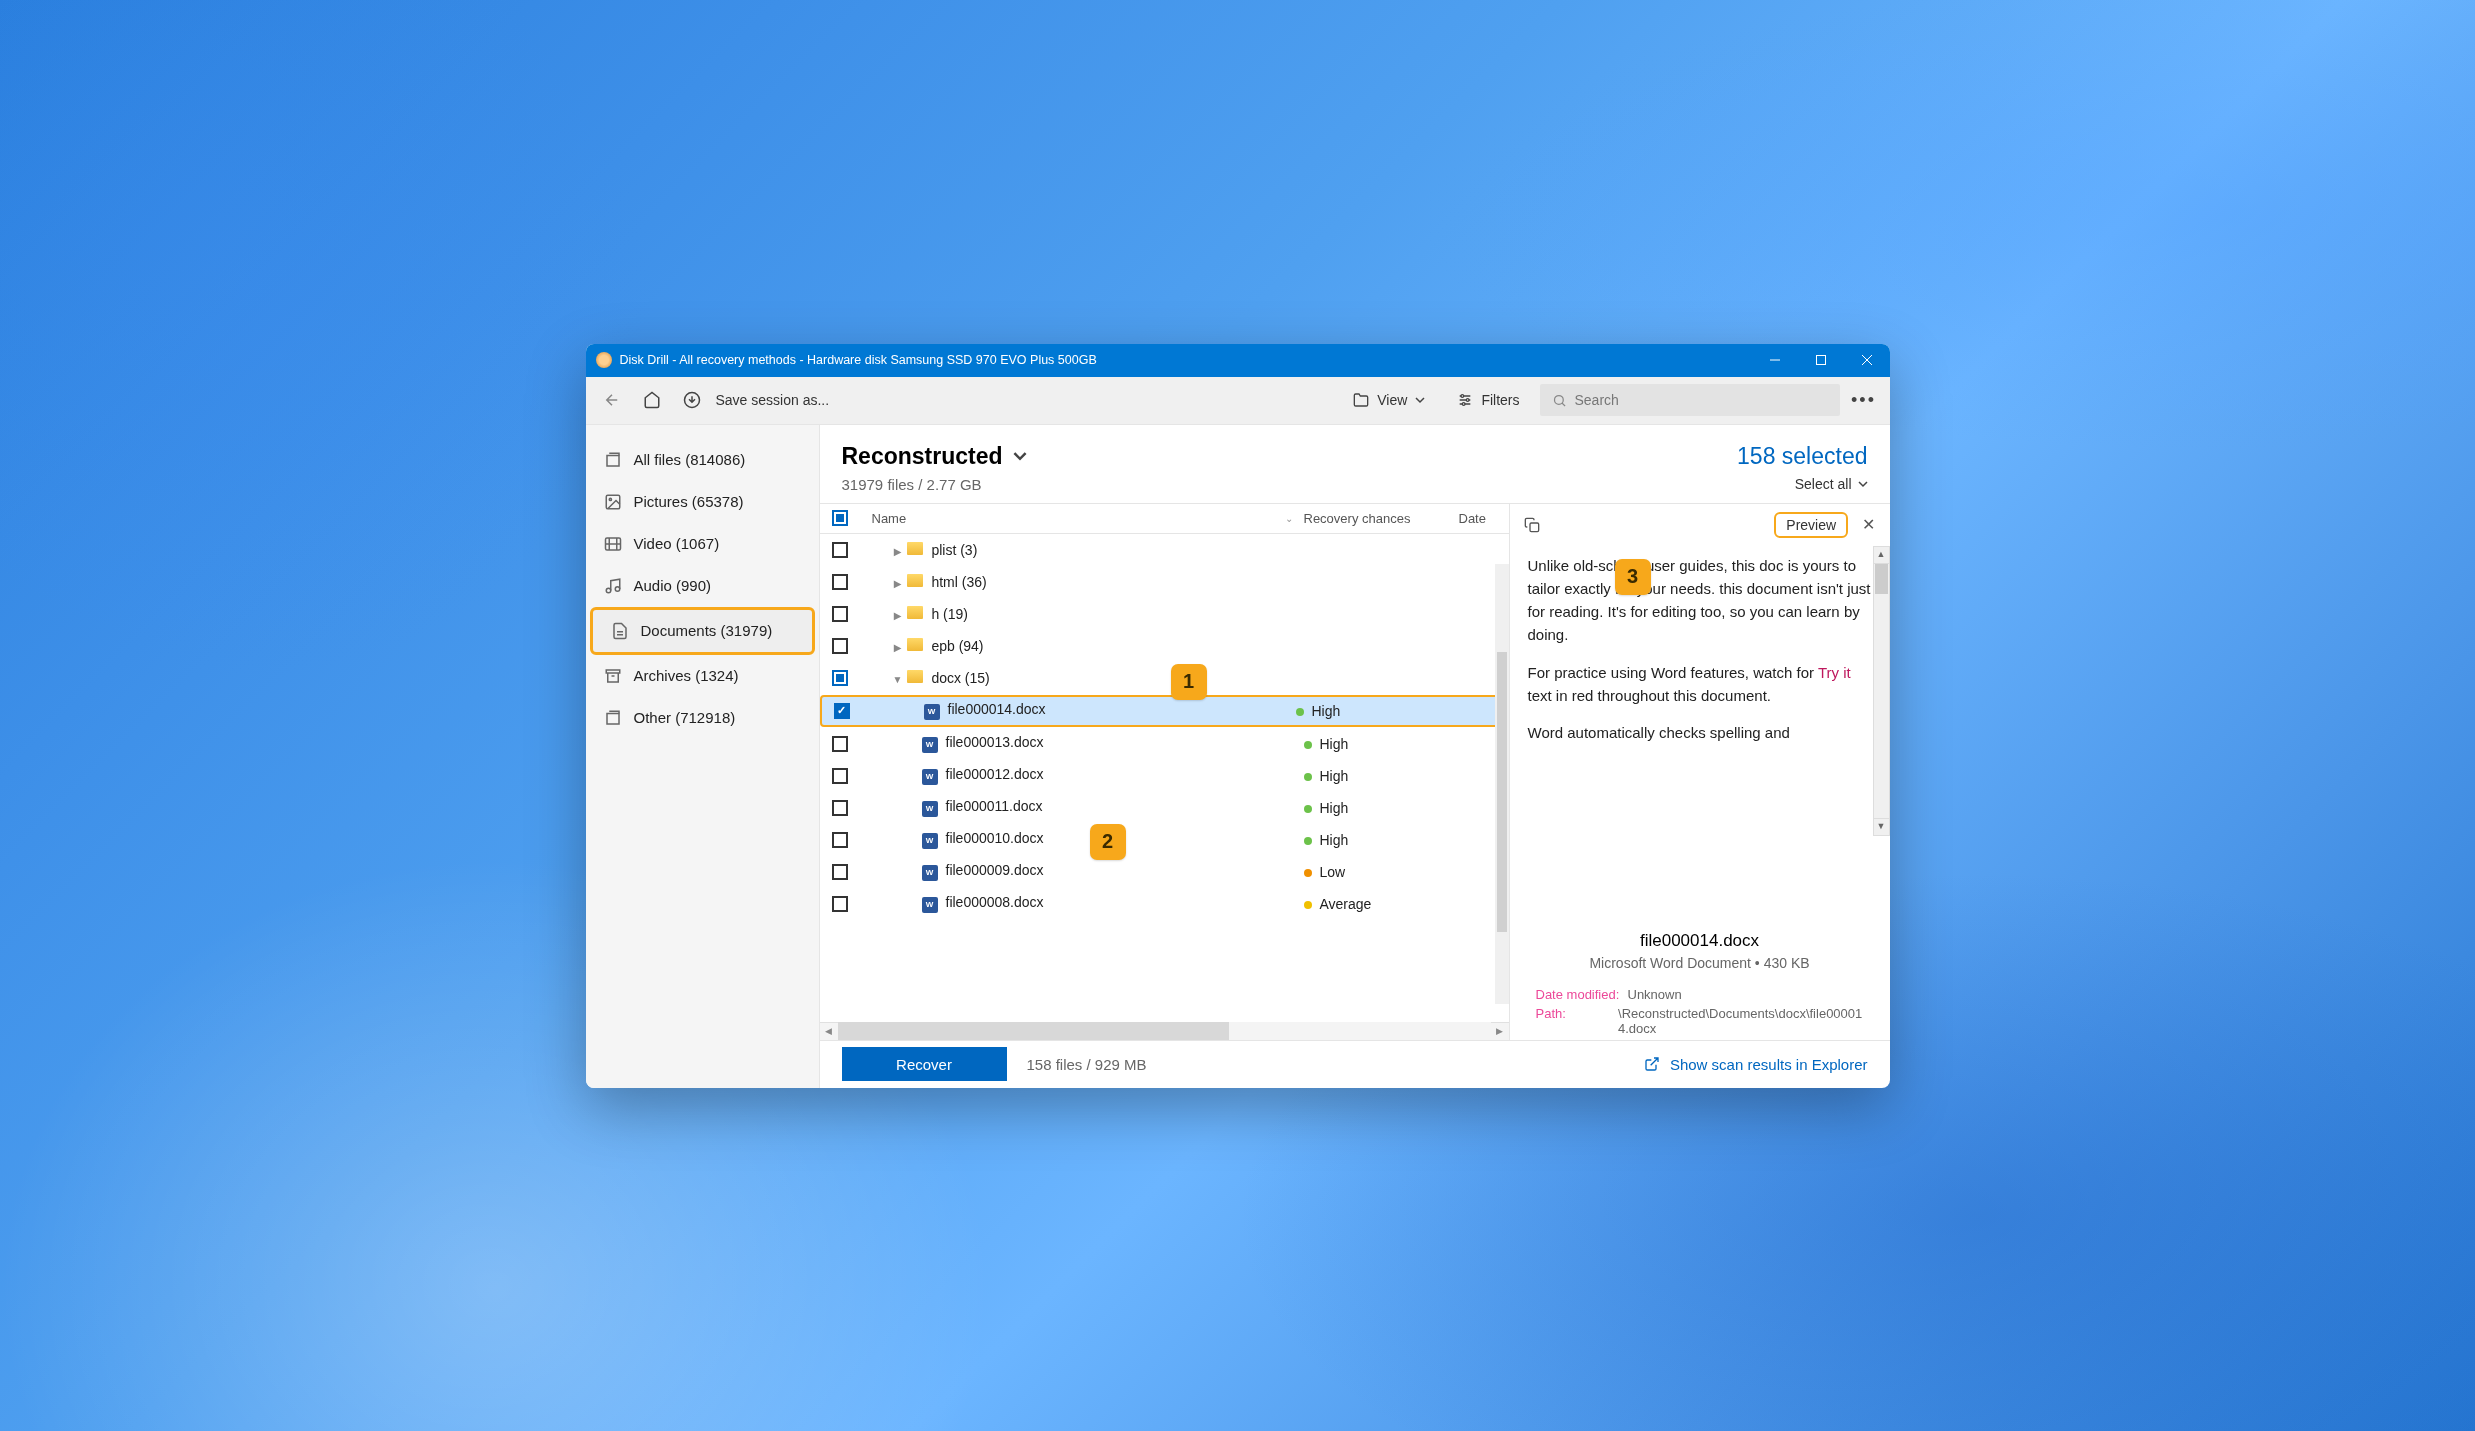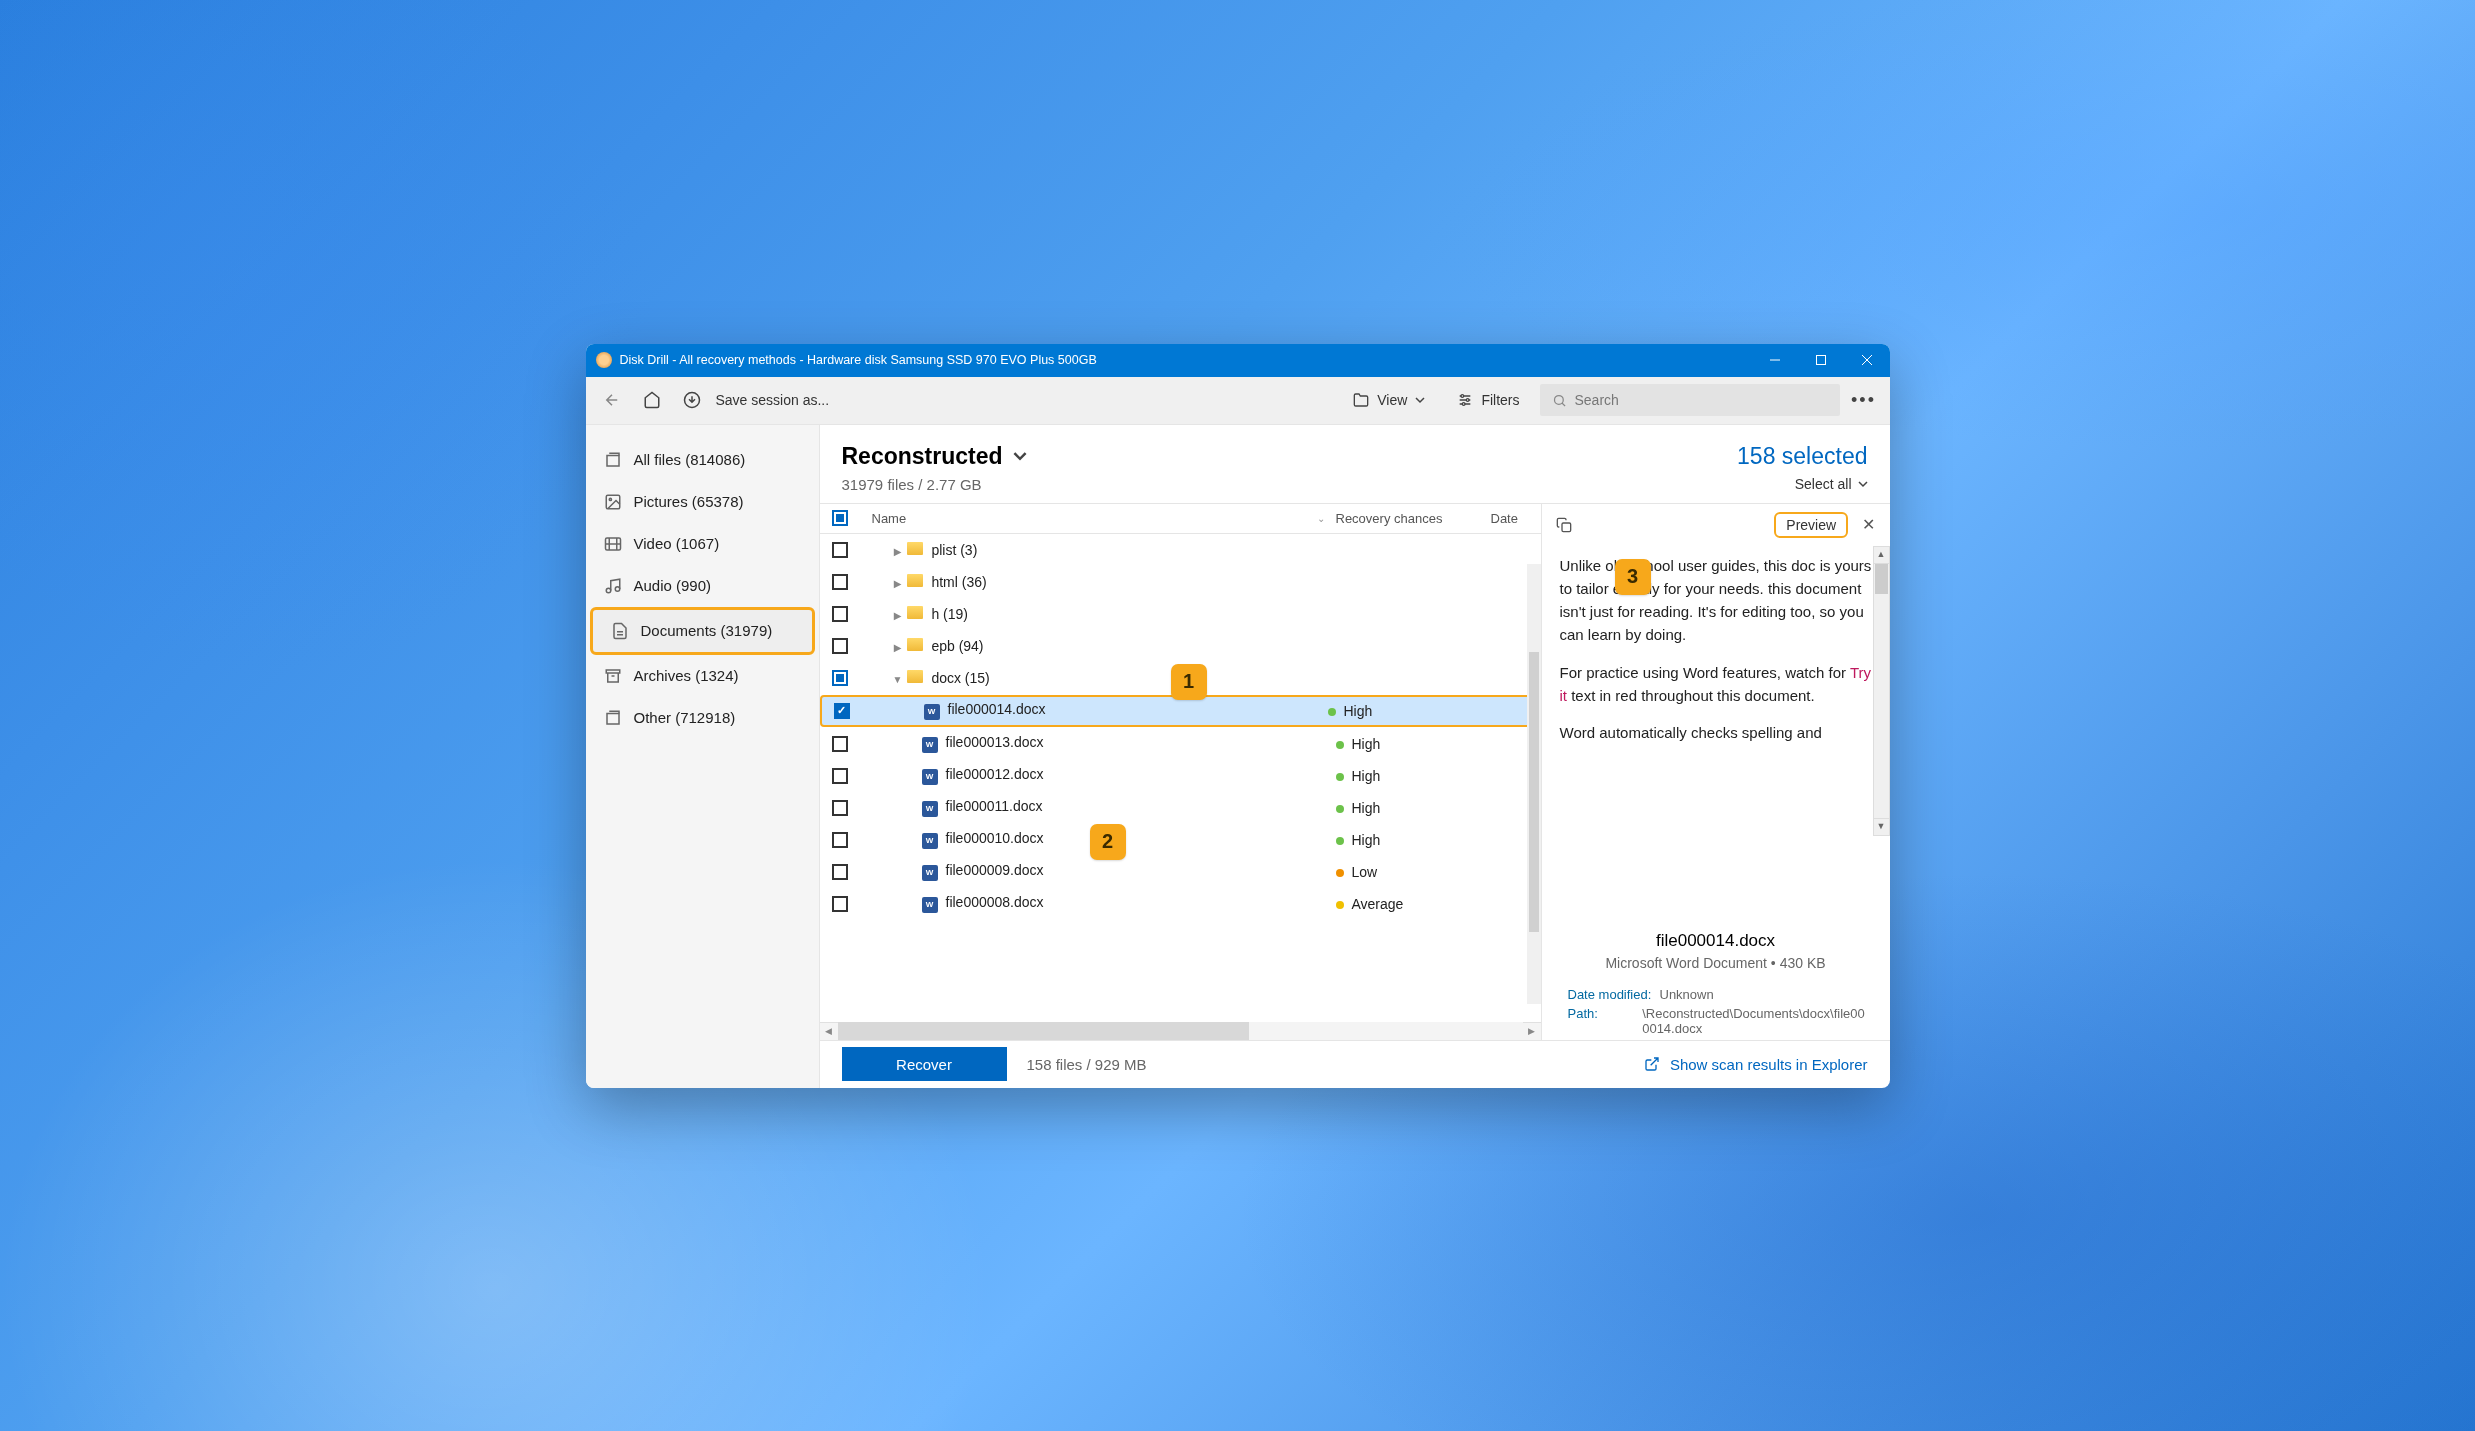--- a/index.html
+++ b/index.html
@@ -91,33 +91,33 @@
 .rec-avg { background: #f0c000; }
 
 .hscroll { height: 18px; background: #f4f4f4; border-top: 1px solid #e0e0e0; display: flex; align-items: center; }
 .hscroll-btn { width: 18px; height: 18px; display: flex; align-items: center; justify-content: center; font-size: 9px; color: #888; }
 .hscroll-track { flex: 1; height: 18px; background: #f4f4f4; position: relative; }
 .hscroll-thumb { position: absolute; left: 0; width: 60%; height: 100%; background: #d8d8d8; }
 
 .vscroll-hint { position: absolute; right: 0; top: 30px; bottom: 18px; width: 14px; background: #f0f0f0; }
 .vscroll-thumb { position: absolute; top: 88px; height: 280px; left: 2px; right: 2px; background: #d0d0d0; }
 
-.preview { width: 348px; display: flex; flex-direction: column; position: relative; }
+.preview { width: 380px; display: flex; flex-direction: column; position: relative; }
 .preview-top { height: 42px; display: flex; align-items: center; padding: 0 14px; gap: 14px; border-bottom: 0; }
 .preview-btn-wrap { border: 2.5px solid #f7a81b; border-radius: 6px; padding: 3px 10px; font-size: 14px; color: #333; }
 .preview-close { margin-left: auto; font-size: 16px; color: #555; }
 .preview-body { flex: 1; padding: 8px 18px; font-size: 15px; color: #222; line-height: 1.55; overflow: hidden; position: relative; }
 .preview-body p { margin-bottom: 14px; }
 .tryit { color: #be185d; font-weight: normal; }
 .preview-meta { padding: 2px 18px 8px 18px; text-align: center; }
 .preview-filename { font-size: 17px; margin-bottom: 4px; }
 .preview-type { font-size: 14px; color: #666; }
 .preview-details { padding: 8px 18px 0 18px; font-size: 13px; color: #666; }
 .preview-detail-row { display: flex; margin-bottom: 4px; }
-.preview-detail-label { width: 100px; color: #0369a1; padding-left: 8px; }
+.preview-detail-label { width: 100px; color: #ec4899; padding-left: 8px; }
 .preview-scroll { position: absolute; right: 0; top: 0; width: 17px; height: 290px; background: #f0f0f0; border: 1px solid #ddd; }
 .preview-scroll-up { height: 17px; border-bottom: 1px solid #ddd; font-size: 9px; display:flex;align-items:center;justify-content:center;color:#666; }
 .preview-scroll-down { position: absolute; bottom: 0; height: 17px; border-top: 1px solid #ddd; width: 100%; font-size: 9px; display:flex;align-items:center;justify-content:center;color:#666; }
 .preview-scroll-thumb { position: absolute; top: 17px; height: 30px; left: 1px; right: 1px; background: #ccc; }
 
 .footer { height: 48px; display: flex; align-items: center; padding: 0 22px; gap: 20px; border-top: 1px solid #e5e5e5; }
 .recover-btn { width: 165px; height: 34px; background: #0067c0; color: #fff; font-size: 15px; display: flex; align-items: center; justify-content: center; }
 .footer-text { font-size: 15px; color: #666; }
 .footer-spacer { flex: 1; }
 .footer-link { color: #0067c0; font-size: 15px; display: flex; align-items: center; gap: 10px; }

